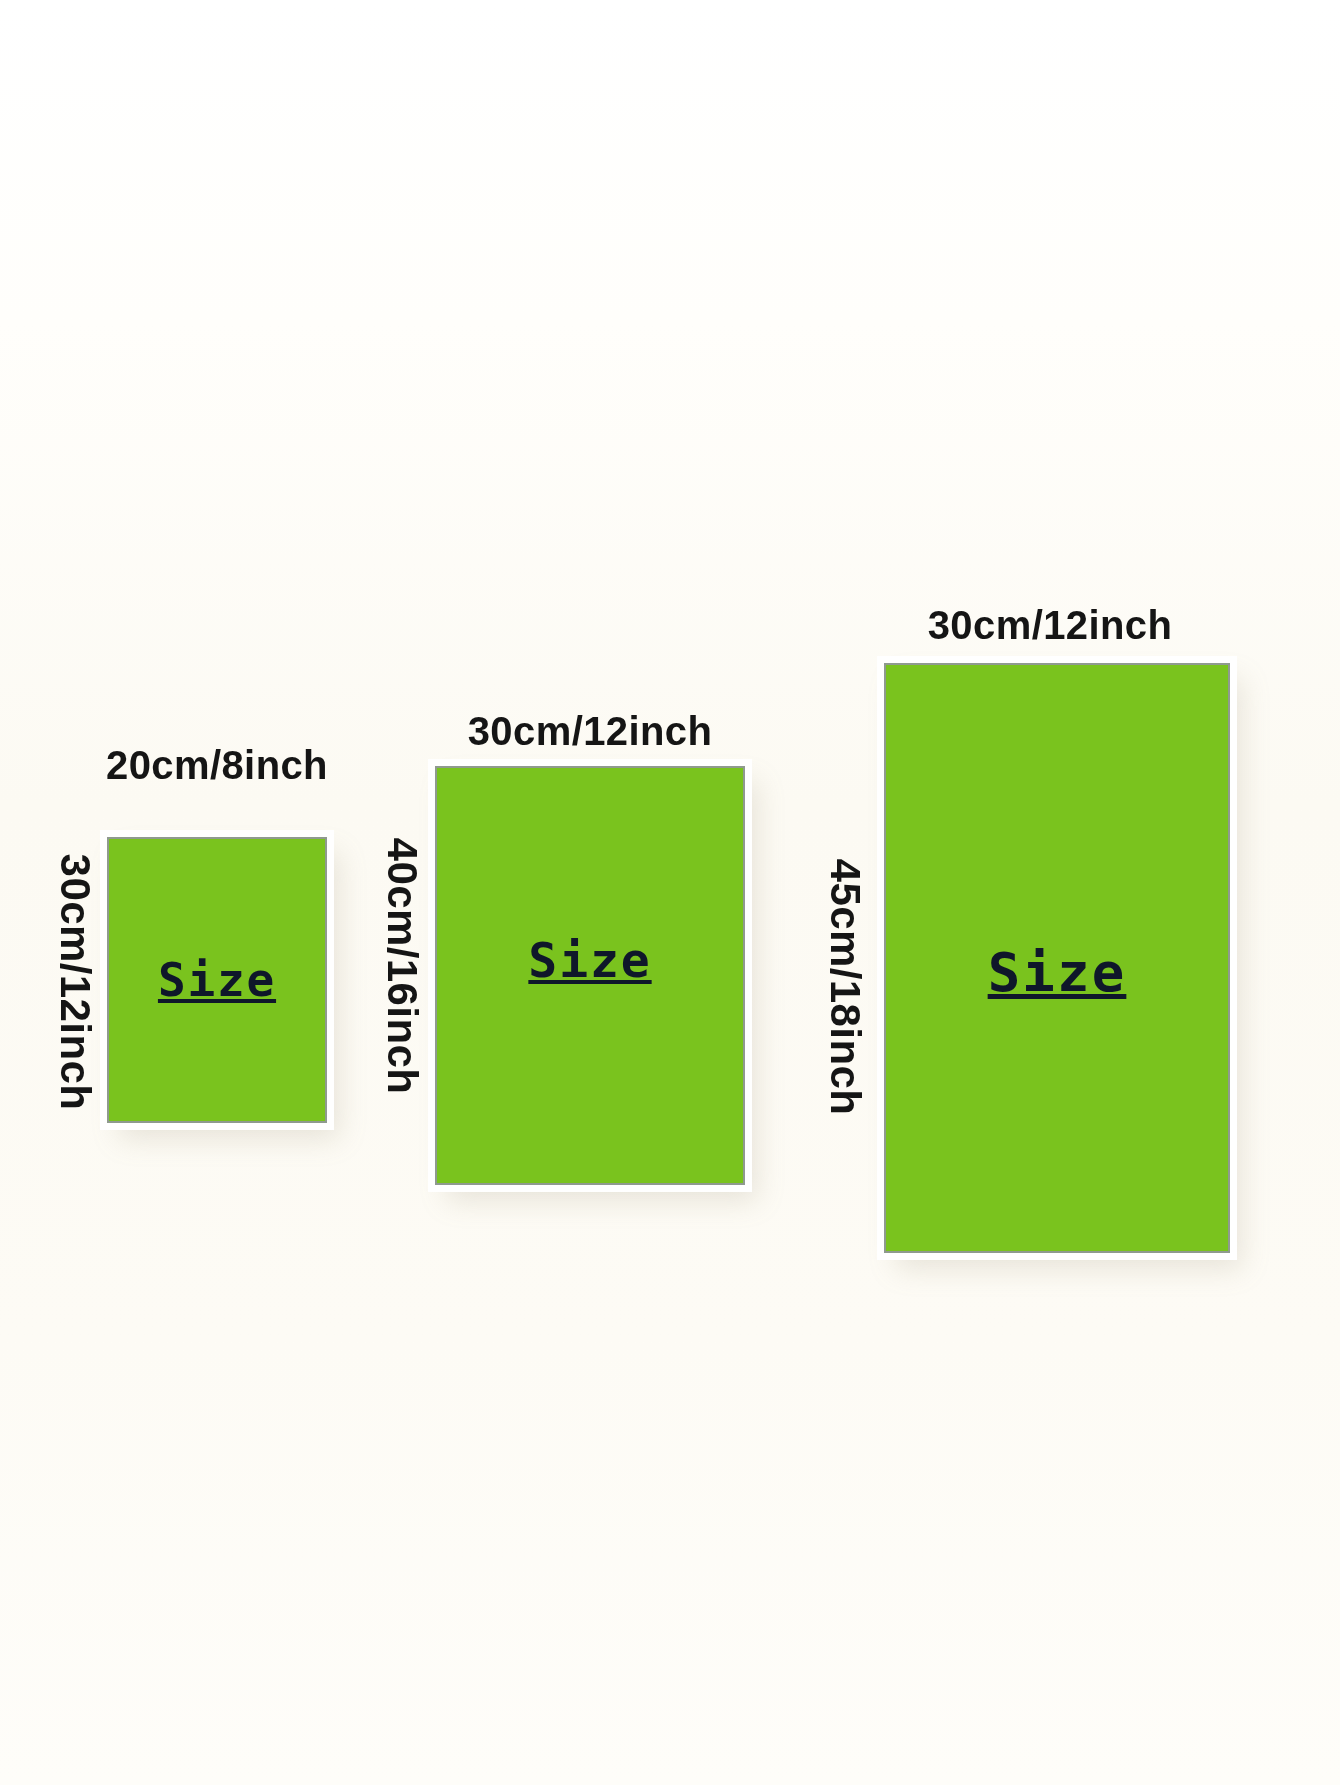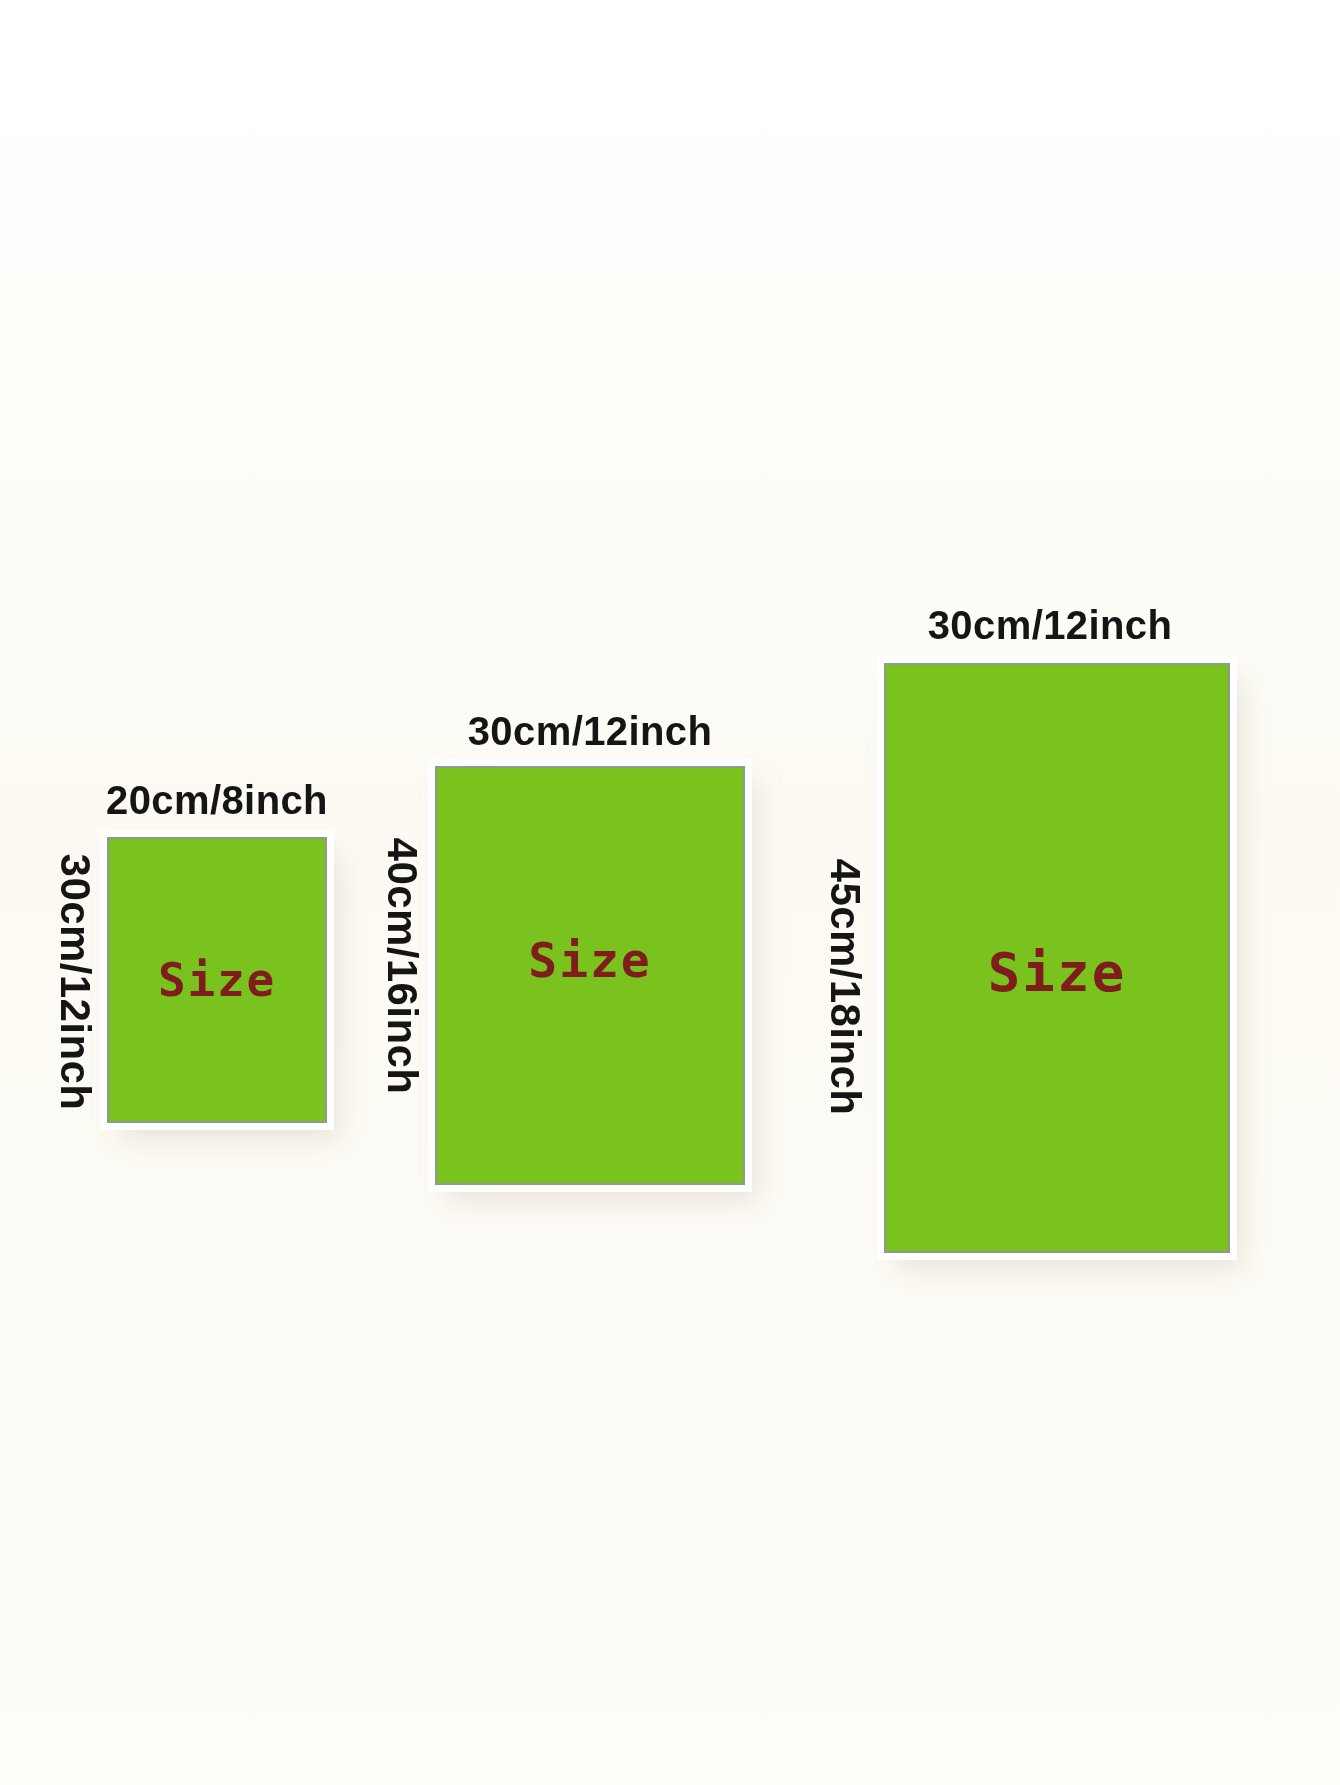--- a/index.html
+++ b/index.html
@@ -30,42 +30,43 @@
   .panel-large  .swatch { left: 884px; top: 663px; width: 346px; height: 590px; }
 
   .top-label {
     position: absolute;
     transform: translate(-50%, -50%);
     font-size: 40px;
     font-weight: 600;
     letter-spacing: 0.01em;
     white-space: nowrap;
   }
-  .panel-small  .top-label { left: 217px;  top: 800px; }
+  .panel-small  .top-label { left: 217px;  top: 765px; }
   .panel-medium .top-label { left: 590px;  top: 731px; }
   .panel-large  .top-label { left: 1050px; top: 625px; }
 
   .side-label {
     position: absolute;
     transform: translate(-50%, -50%) rotate(90deg);
     font-size: 42px;
     font-weight: 600;
     letter-spacing: 0.01em;
     white-space: nowrap;
   }
   .panel-small  .side-label { left: 75px;  top: 982px; }
   .panel-medium .side-label { left: 402px; top: 966px; }
   .panel-large  .side-label { left: 845px; top: 987px; }
 
   .size-text {
     font-family: "DejaVu Sans Mono", monospace;
     font-weight: 600;
     letter-spacing: 0.04em;
-    color: #7f1d1d;
+    color: #0f172a;
     white-space: nowrap;
+    text-decoration: underline;
   }
   .panel-small  .size-text { font-size: 46px; }
   .panel-medium .size-text { font-size: 48px; transform: translateY(-16px); }
   .panel-large  .size-text { font-size: 54px; transform: translateY(14px); }
 </style>
 </head>
 <body>
 
 <div class="canvas">
 

